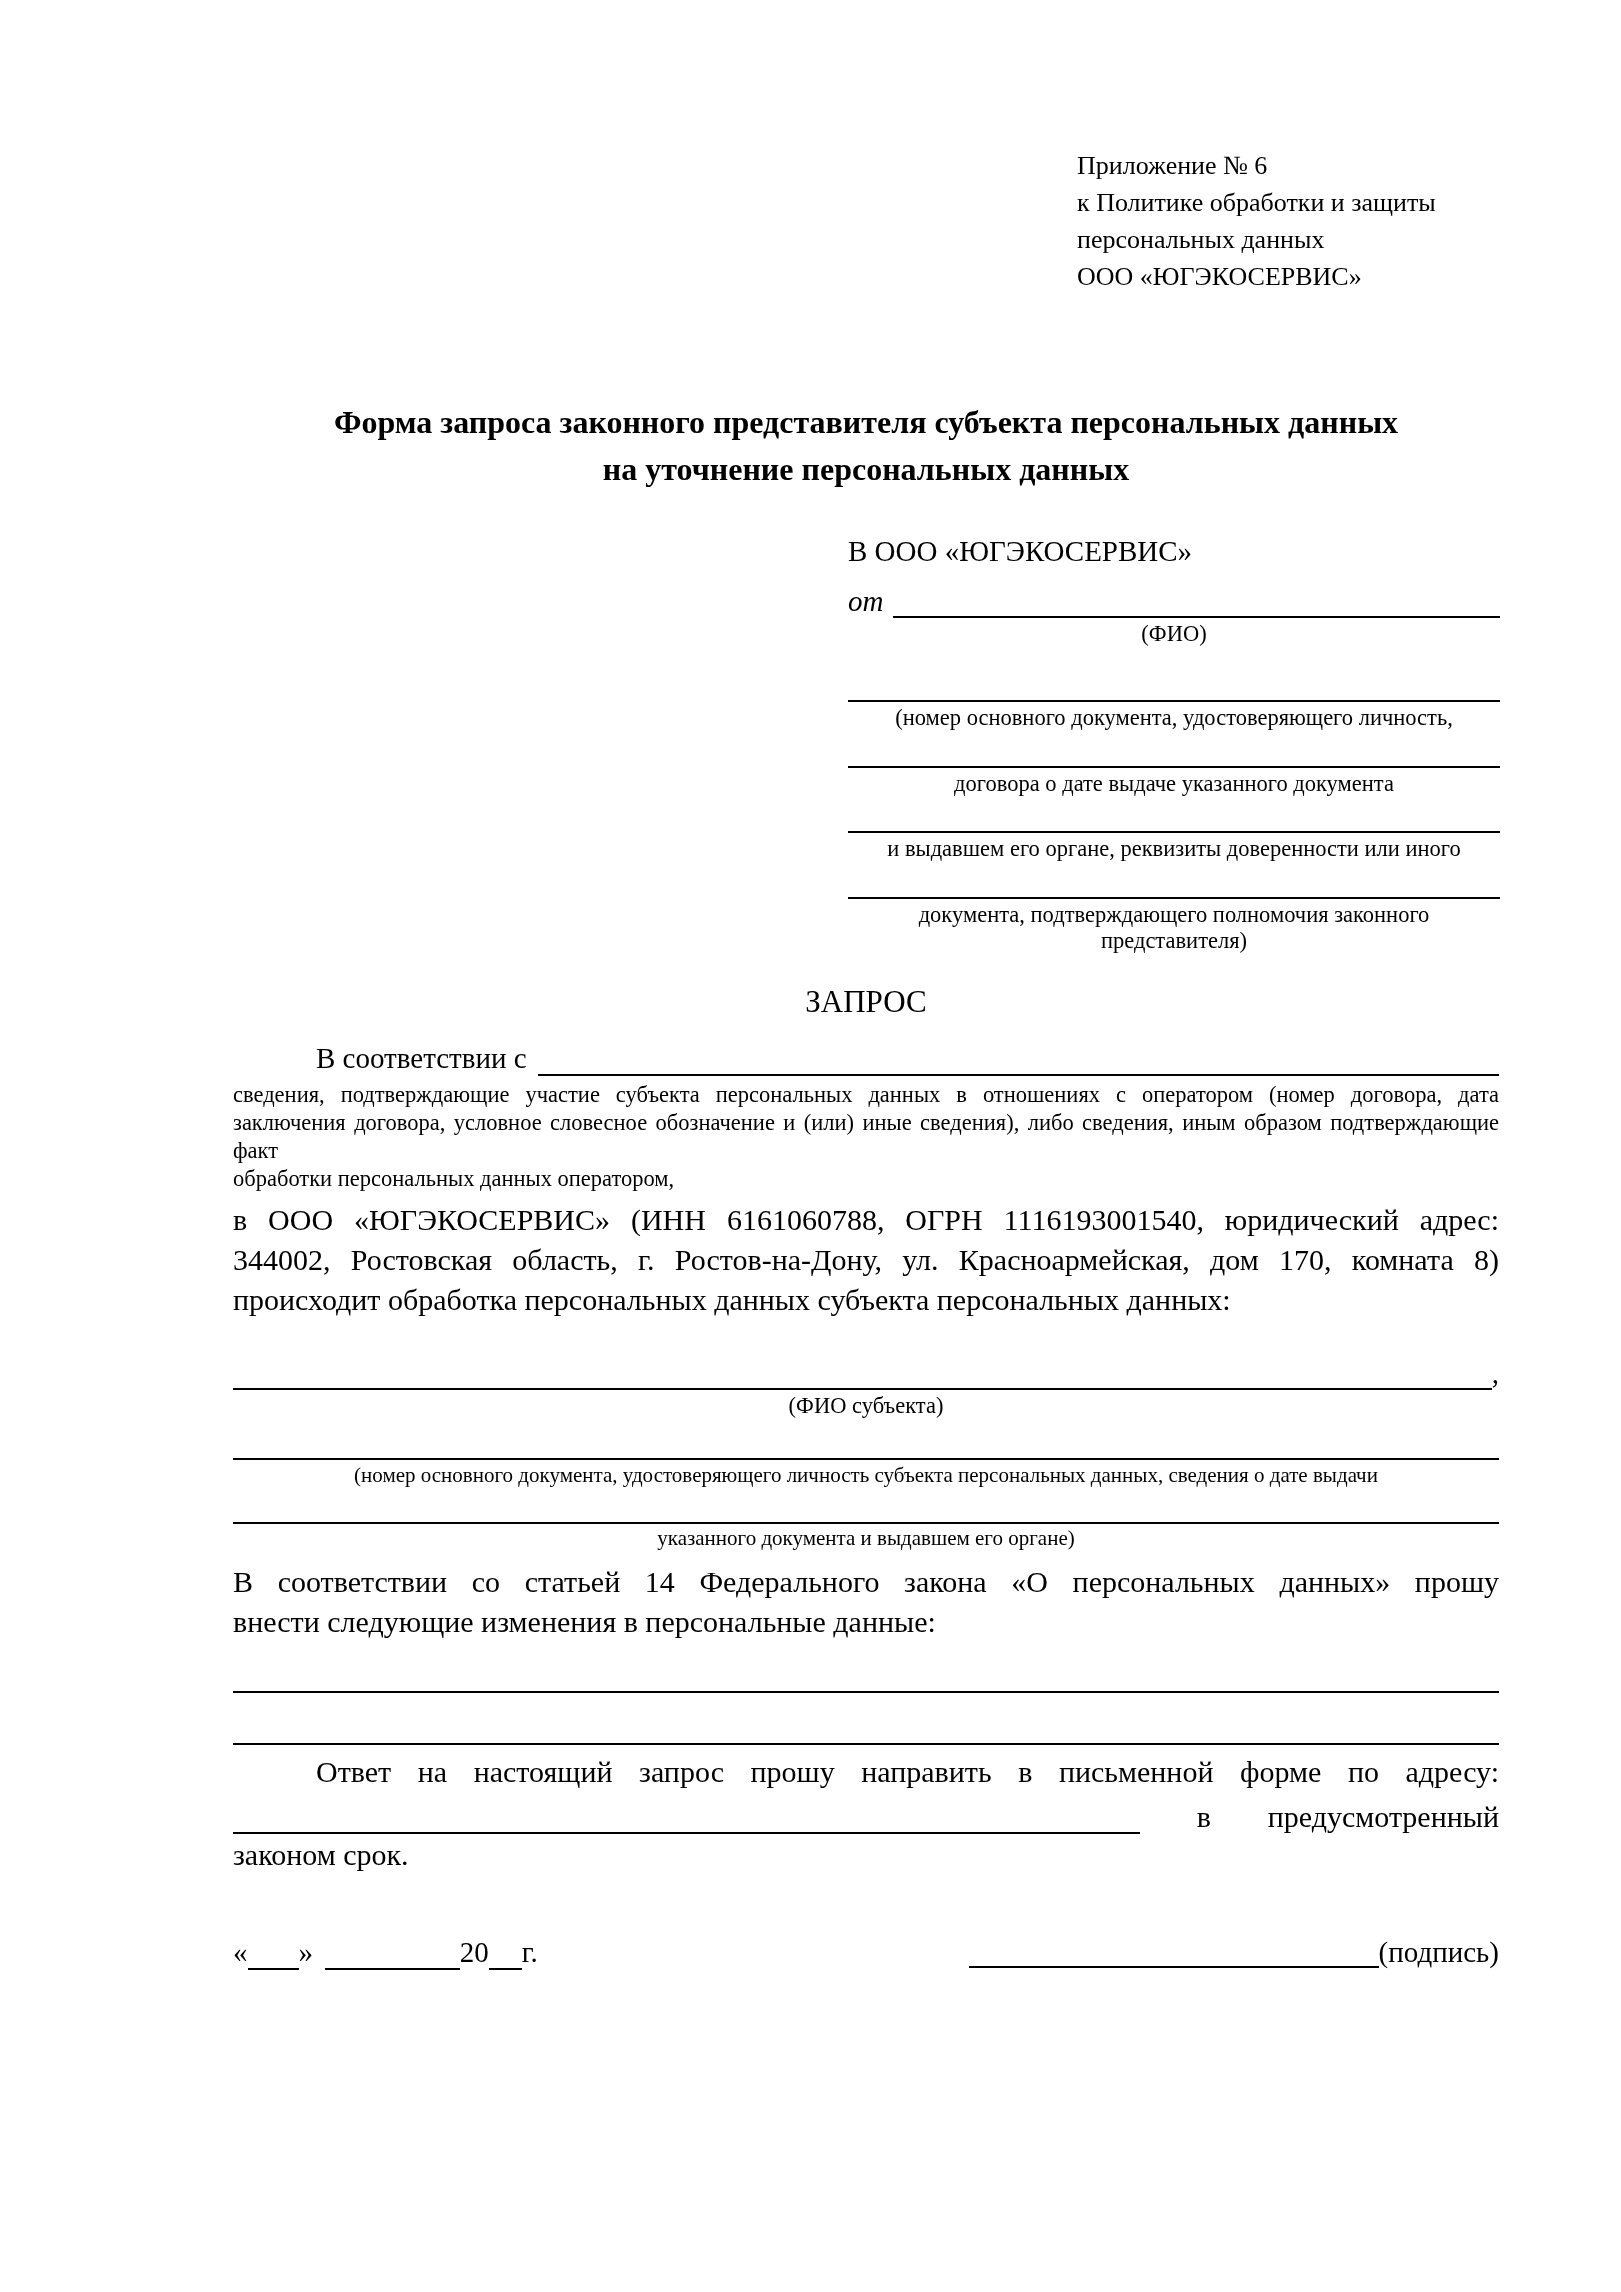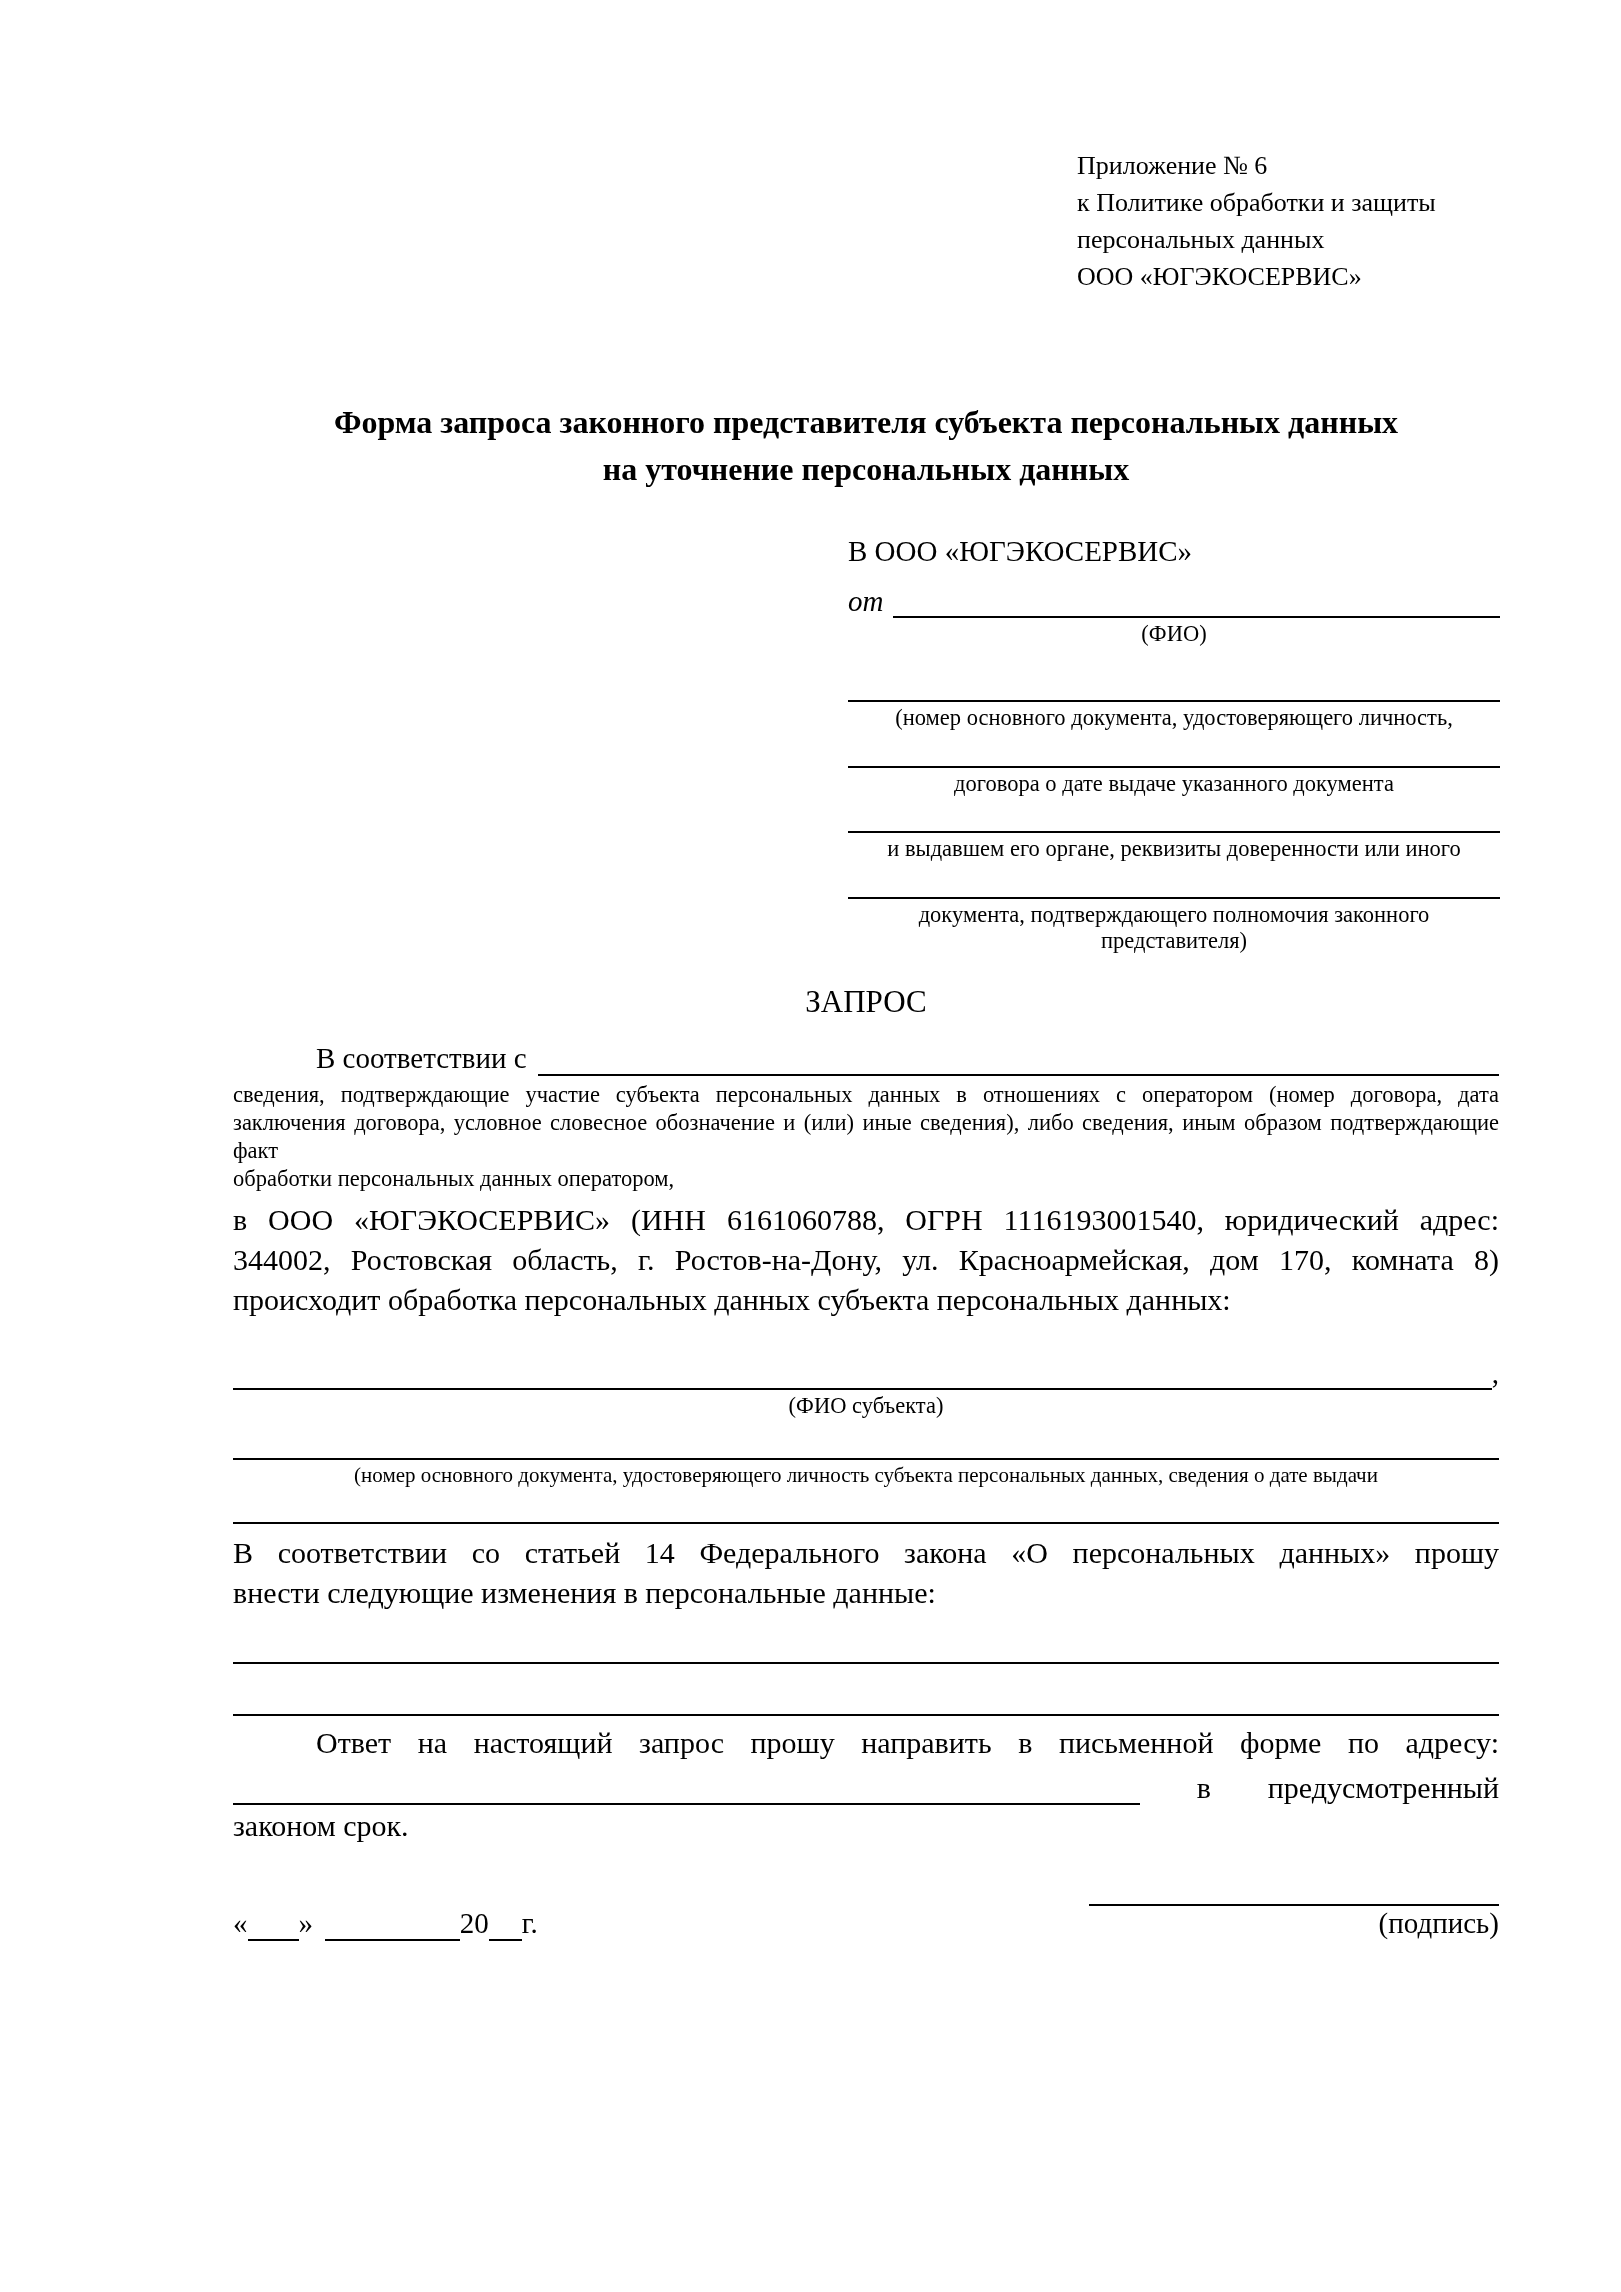--- a/index.html
+++ b/index.html
@@ -89,21 +89,21 @@
     align-items: flex-end;
     justify-content: space-between;
     font-size: 29px;
     height: 43px;
   }
   .date-part { display: flex; align-items: flex-end; line-height: 35px; }
   .date-part .fill { height: 33px; display: inline-block; }
   .d-day { width: 51px; }
   .d-month { width: 135px; margin-left: 11.8px; }
   .d-year { width: 33px; }
-  .sign-part { display: flex; align-items: flex-end; line-height: 35px; flex-direction: column; }
+  .sign-part { display: flex; line-height: 35px; }
   .sign-part .fill { width: 410px; height: 33px; }
 </style>
 </head>
 <body>
 
 <div class="page">
 
   <div class="appendix">
     <div>Приложение № 6</div>
     <div>к Политике обработки и защиты</div>
@@ -159,20 +159,21 @@
   <div class="comma-row">
     <span class="fill"></span>
     <span class="comma">,</span>
   </div>
   <div class="cap">(ФИО субъекта)</div>
 
   <div class="blank-w b1"></div>
   <div class="wide-cap">(номер основного документа, удостоверяющего личность субъекта персональных данных, сведения о дате выдачи</div>
 
   <div class="blank-w b2"></div>
+  <div class="wide-cap">указанного документа и выдавшем его органе)</div>
 
   <div class="body-par article-par">
     <div class="jl">В соответствии со статьей 14 Федерального закона «О персональных данных» прошу</div>
     <div>внести следующие изменения в персональные данные:</div>
   </div>
 
   <div class="free-blank-1"></div>
   <div class="free-blank-2"></div>
 
   <div class="body-par answer-l1 jl">Ответ на настоящий запрос прошу направить в письменной форме по адресу:</div>

